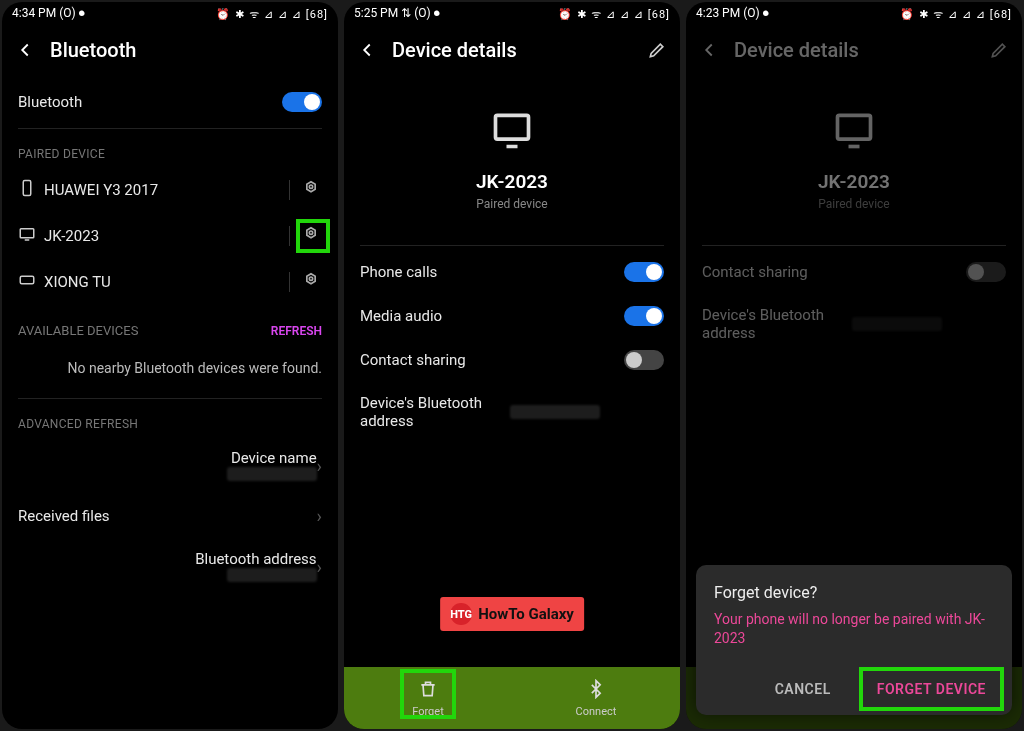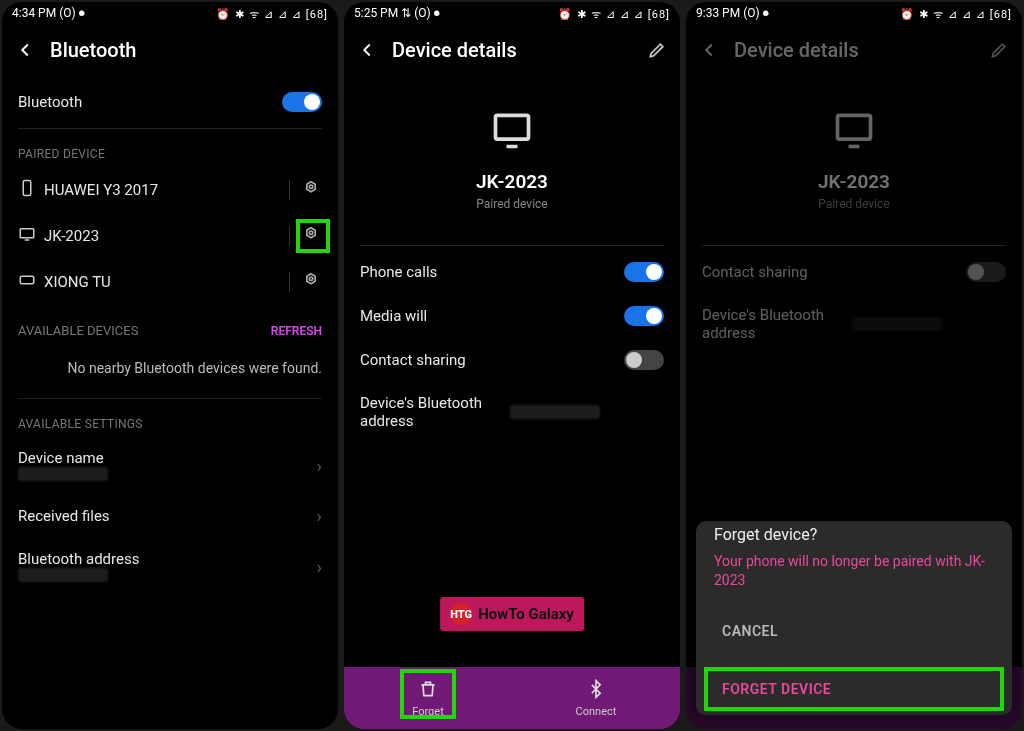--- a/index.html
+++ b/index.html
@@ -43,21 +43,21 @@
   .back, .edit { width: 22px; height: 22px; display:flex; align-items:center; justify-content:center; }
   .row {
     display: flex;
     align-items: center;
     padding: 12px 16px;
     font-size: 15px;
     color: #e8e8e8;
     border-bottom: 0;
   }
   .row .label { flex: 1; }
-  .row .stack { flex:1; display:flex; flex-direction:column; }
+  .row .stack { flex:1; display:flex; flex-direction:column;align-items:flex-end; }
   .section-hdr { padding: 14px 16px 6px; font-size: 12px; color: #777; letter-spacing: .3px; }
   .divider { height: 1px; background: #222; margin: 4px 16px; }
   .toggle {
     width: 40px; height: 20px; border-radius: 10px; background: #444; position: relative;
   }
   .toggle::after{
     content:""; position:absolute; top:2px; width:16px; height:16px; border-radius:50%; background:#ccc;
   }
   .toggle.off::after{ left:2px; }
   .toggle.on{ background:#1a73e8; }
@@ -67,48 +67,48 @@
   }
   .gear svg { stroke:#aaa; }
   .chev { color:#555; font-size:18px; }
   .refresh { color:#d946ef; font-size:12px; font-weight:600; }
   .empty { text-align:right; color:#bbb; font-size:14px; padding: 10px 16px 18px; }
   .device-hero { display:flex; flex-direction:column; align-items:center; padding: 28px 0 30px; }
   .device-hero .name { font-size:19px; font-weight:600; color:#fff; margin-top:14px; }
   .device-hero .kind { font-size:12px; color:#888; margin-top:4px; }
   .device-hero.dim { opacity:.45; }
   .bottom-bar {
-    position:absolute; bottom:0; left:0; right:0; height:62px; background:#701a75;
+    position:absolute; bottom:0; left:0; right:0; height:62px; background:#4d7c0f;
     display:flex;
   }
   .bottom-bar .btn {
     flex:1; display:flex; flex-direction:column; align-items:center; justify-content:center; gap:3px;
     font-size:11px; color:#ccc;
   }
   .bottom-bar.dim { opacity:.35; }
   .highlight-box {
     position:absolute; border:4px solid #22d60b; pointer-events:none;
   }
   .redact {
     background:#1d1d1d; width:90px; height:14px; border-radius:3px;
     filter: blur(1px);
   }
   .dialog {
     position:absolute; left:10px; right:10px; bottom:14px; background:#2b2b2b;
-    border-radius:10px; padding:4px 18px 12px; box-shadow:0 -2px 18px rgba(0,0,0,.6);
+    border-radius:10px; padding:18px 18px 12px; box-shadow:0 -2px 18px rgba(0,0,0,.6);
   }
   .dialog .dtitle{ font-size:16px; color:#eee; margin-bottom:8px; }
   .dialog .dmsg{ font-size:14px; color:#ec4899; line-height:1.4; }
-  .dialog .dbtns{ display:flex; justify-content:flex-end; gap:30px; margin-top:26px;flex-direction:column; }
+  .dialog .dbtns{ display:flex; justify-content:flex-end; gap:30px; margin-top:26px; }
   .dialog .dbtn{ font-size:14px; font-weight:600; letter-spacing:.5px; color:#bbb; padding:6px 8px;}
   .dialog .dbtn.primary{ color:#ec4899; }
   .dimrow{ opacity:.4; }
   .htg-badge{
     position:absolute; left:50%; transform:translateX(-50%); bottom:98px;
-    background:#be185d; color:#111; font-size:15px; font-weight:700;
+    background:#ef4444; color:#111; font-size:15px; font-weight:700;
     padding:6px 10px; border-radius:3px; display:flex; align-items:center; gap:6px;
   }
   .htg-badge .logo{
     width:22px; height:22px; border-radius:50%; background:#d8222a; color:#fff;
     display:flex; align-items:center; justify-content:center; font-size:11px; font-weight:800;
   }
 </style>
 </head>
 <body>
 
@@ -190,21 +190,21 @@
     </span>
   </div>
 
   <div class="row" style="padding-top:18px">
     <span class="label" style="font-size:13px;color:#777">AVAILABLE DEVICES</span>
     <span class="refresh">REFRESH</span>
   </div>
   <div class="empty">No nearby Bluetooth devices were found.</div>
   <div class="divider"></div>
 
-  <div class="section-hdr">AVAILABLE SETTINGS</div>
+  <div class="section-hdr">ADVANCED REFRESH</div>
 
   <div class="row">
     <div class="stack">
       <span>Device name</span>
       <span class="redact"></span>
     </div>
     <span class="chev">›</span>
   </div>
 
   <div class="row">
@@ -253,21 +253,21 @@
     <div class="name">JK-2023</div>
     <div class="kind">Paired device</div>
   </div>
   <div class="divider"></div>
 
   <div class="row">
     <span class="label">Phone calls</span>
     <span class="toggle on"></span>
   </div>
   <div class="row">
-    <span class="label">Media will</span>
+    <span class="label">Media audio</span>
     <span class="toggle on"></span>
   </div>
   <div class="row">
     <span class="label">Contact sharing</span>
     <span class="toggle off"></span>
   </div>
   <div class="row">
     <span class="label" style="max-width:150px">Device's Bluetooth address</span>
     <span class="redact"></span>
   </div>
@@ -294,21 +294,21 @@
           </svg>
       </span>
       <span>Connect</span>
     </div>
   </div>
 </div>
 
 <div class="phone">
 
   <div class="statusbar">
-    <span><span>9:33 PM</span>
+    <span><span>4:23 PM</span>
       <span>(O) ⏺</span></span>
     <span class="icons">⏰ ✱ ᯤ ⊿ ⊿ ⊿ [68]</span>
   </div>
 
   <div class="appbar dim">
     <div class="back">
       <svg width="22" height="22" viewBox="0 0 24 24" fill="none" stroke="#fff" stroke-width="2">
           <path d="M15 6l-6 6 6 6"></path>
         </svg>
     </div>

